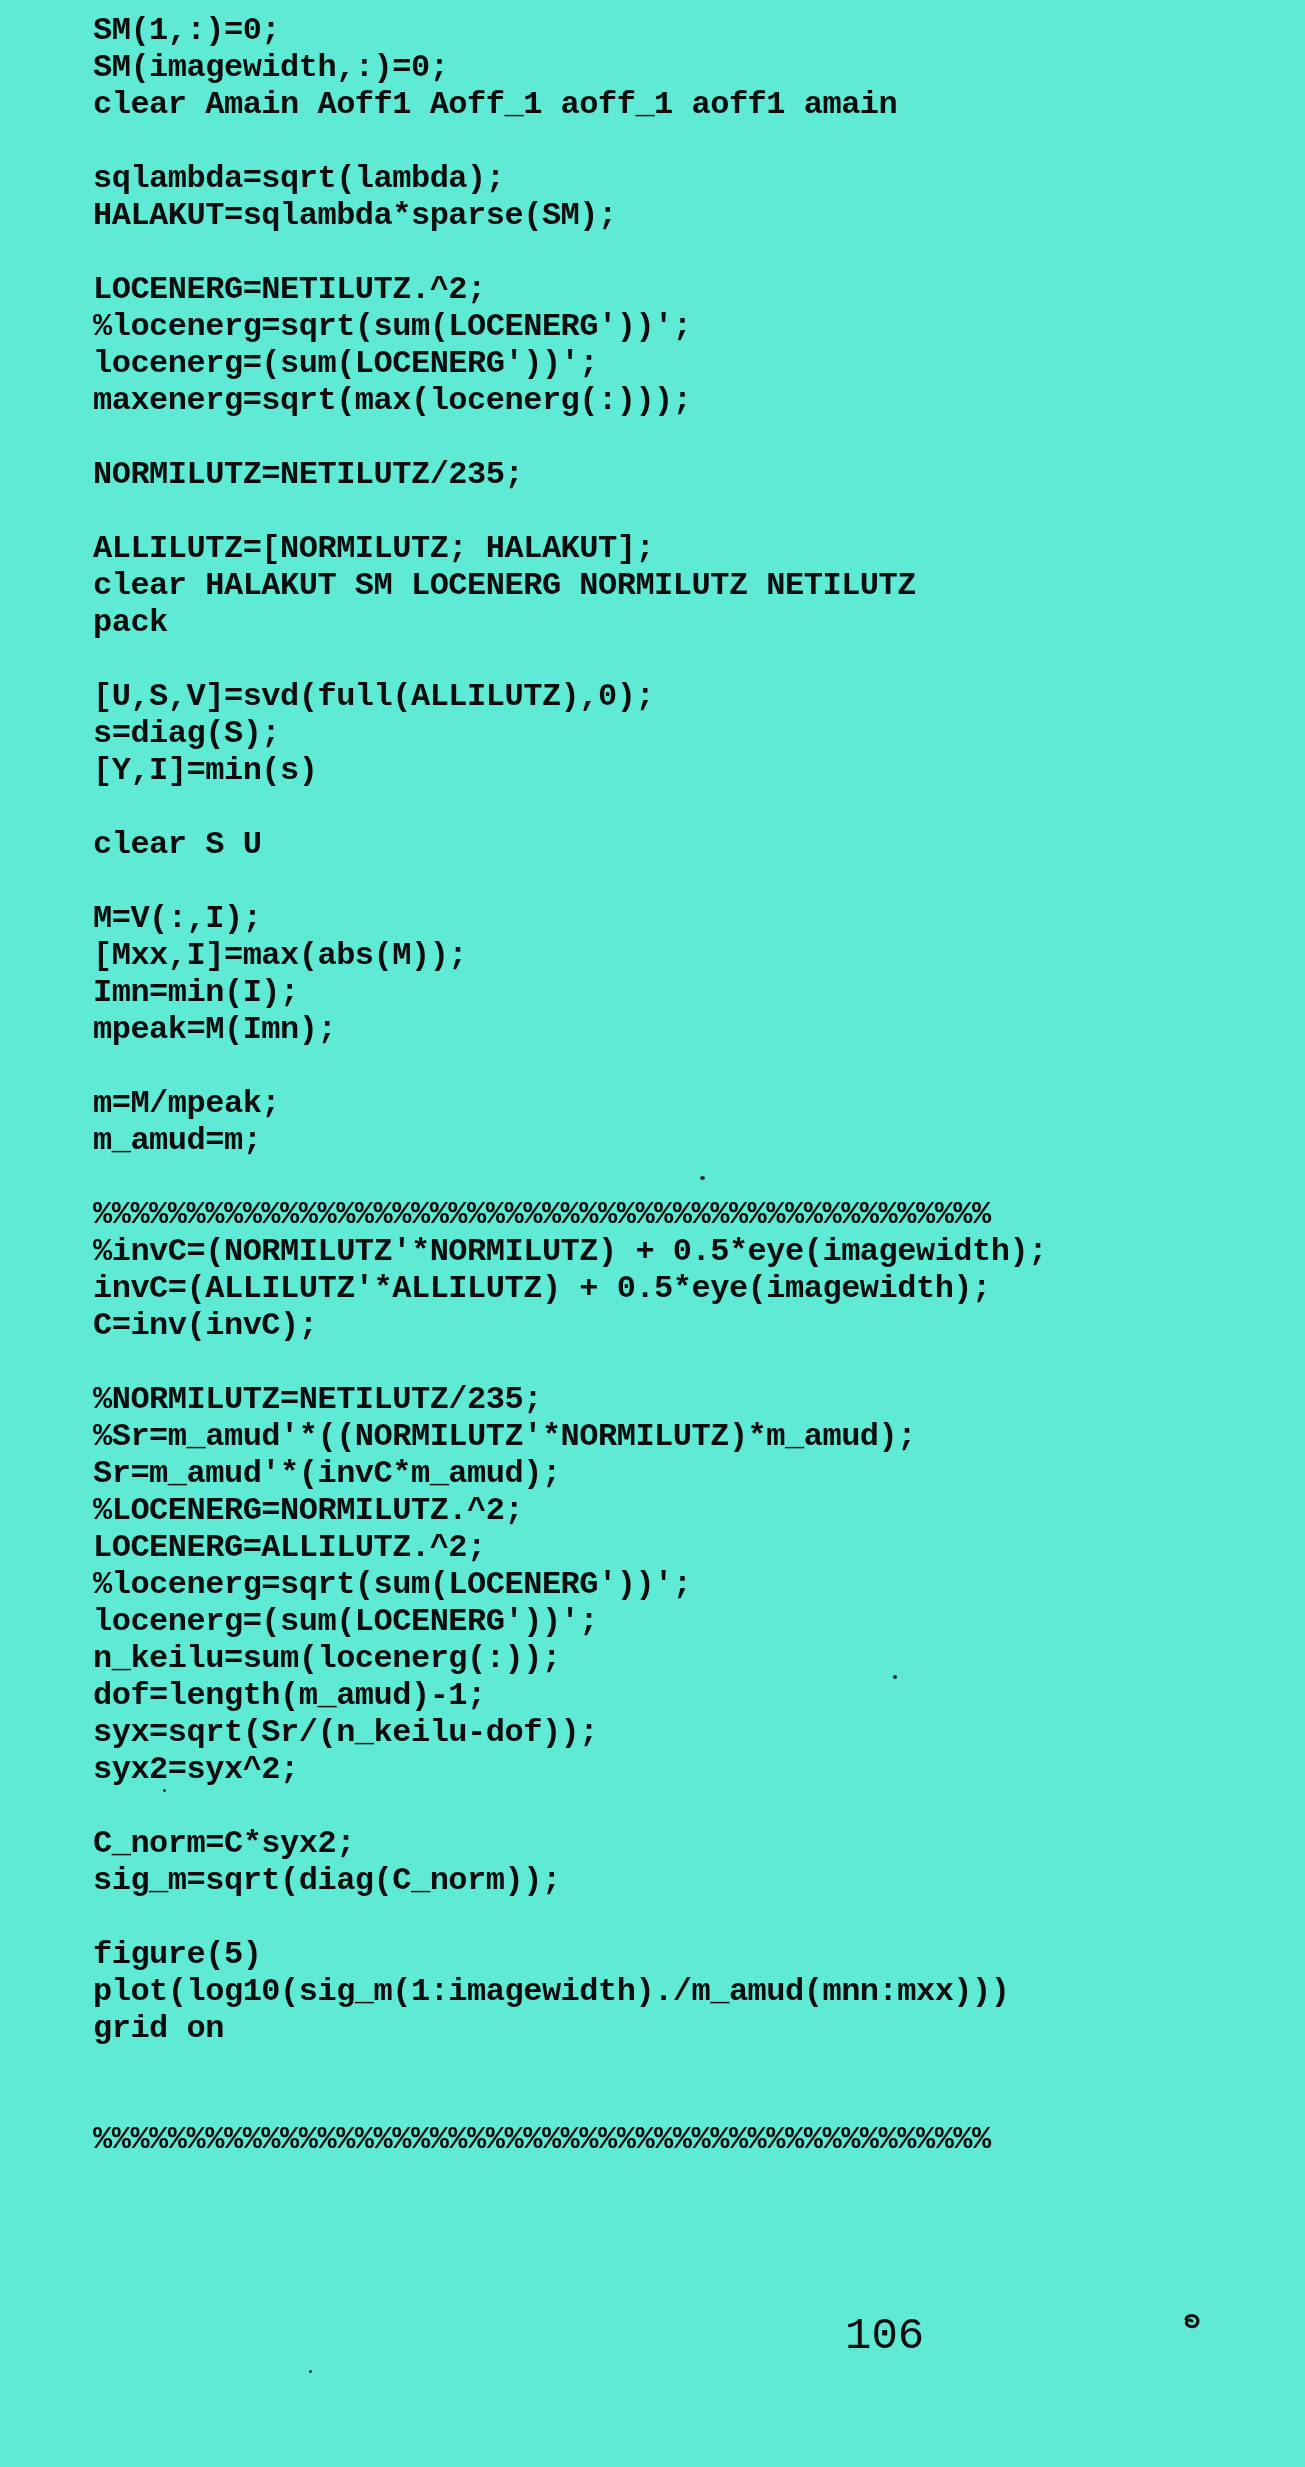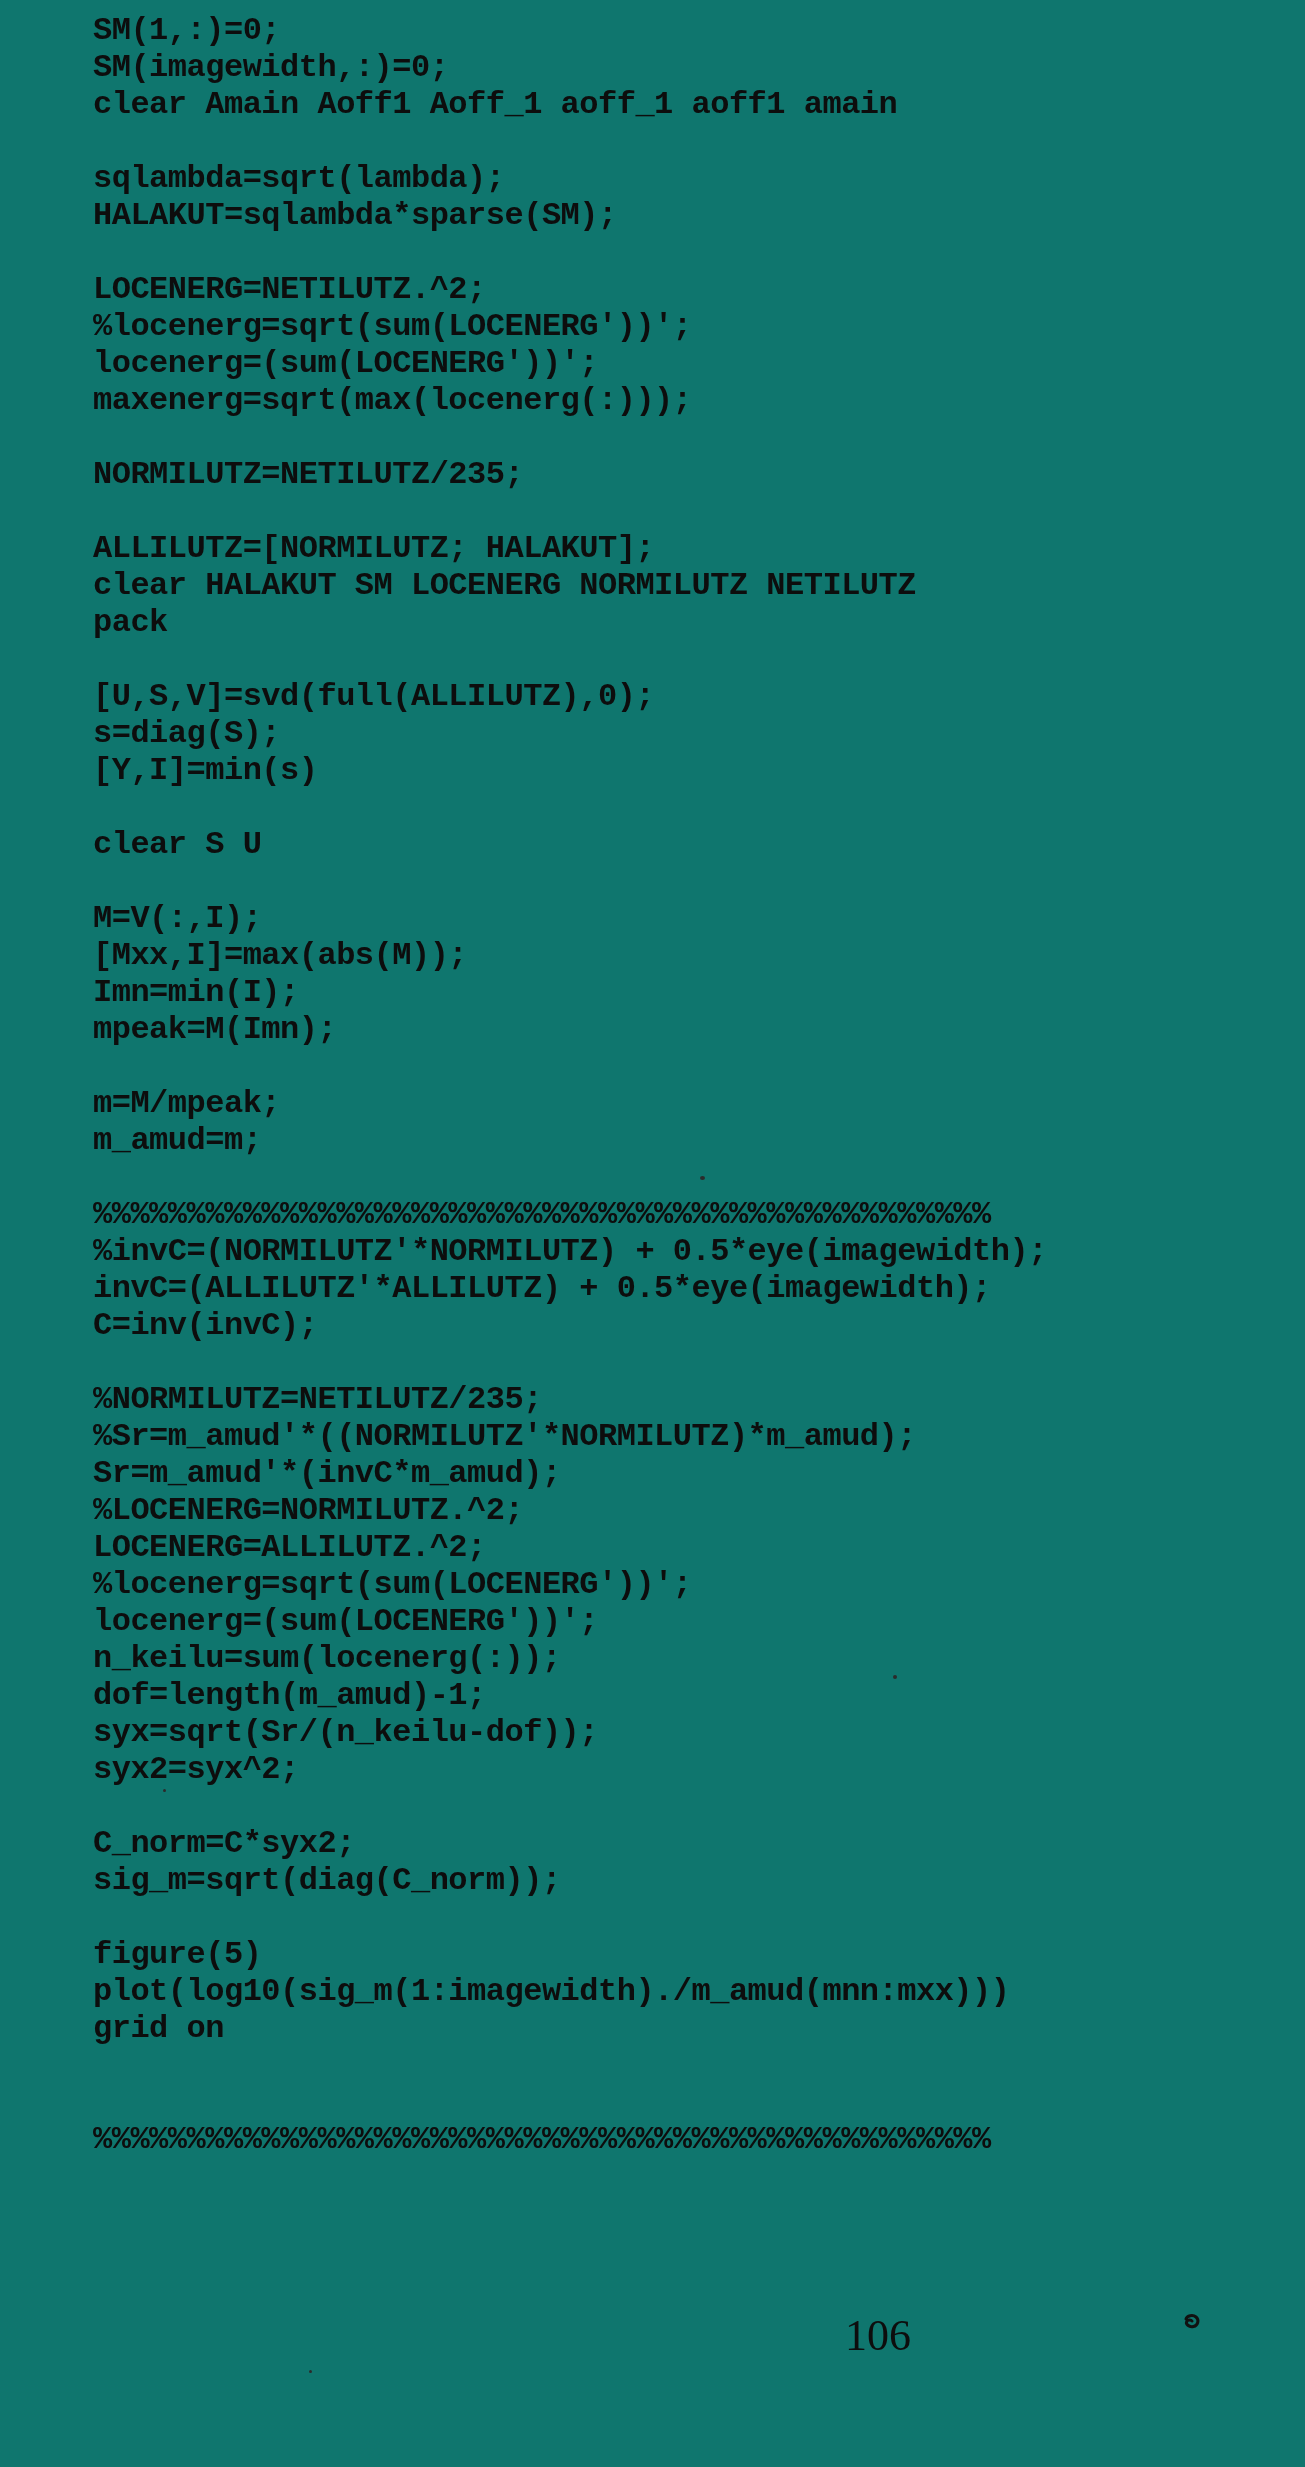--- a/index.html
+++ b/index.html
@@ -4,42 +4,42 @@
 <style>
   html, body {
     margin: 0;
     padding: 0;
     background: #ffffff;
   }
   .page {
     position: relative;
     width: 1305px;
     height: 2467px;
-    background: #0f766e;
+    background: #5eead4;
     overflow: hidden;
   }
   .code {
     position: absolute;
     left: 93px;
     top: 12px;
     margin: 0;
     font-family: "Liberation Mono", "DejaVu Sans Mono", monospace;
     font-weight: bold;
     font-size: 32px;
     line-height: 37px;
     letter-spacing: -0.5px;
     color: #0d0d0d;
     white-space: pre;
     -webkit-font-smoothing: none;
   }
   .page-number {
     position: absolute;
     left: 845px;
     top: 2314px;
-    font-family: Liberation Serif, serif;
+    font-family: Liberation Mono, monospace;
     font-size: 44px;
     line-height: 44px;
     color: #0d0d0d;
   }
   .ink-mark {
     position: absolute;
     left: 1181px;
     top: 2312px;
     width: 22px;
     height: 22px;

